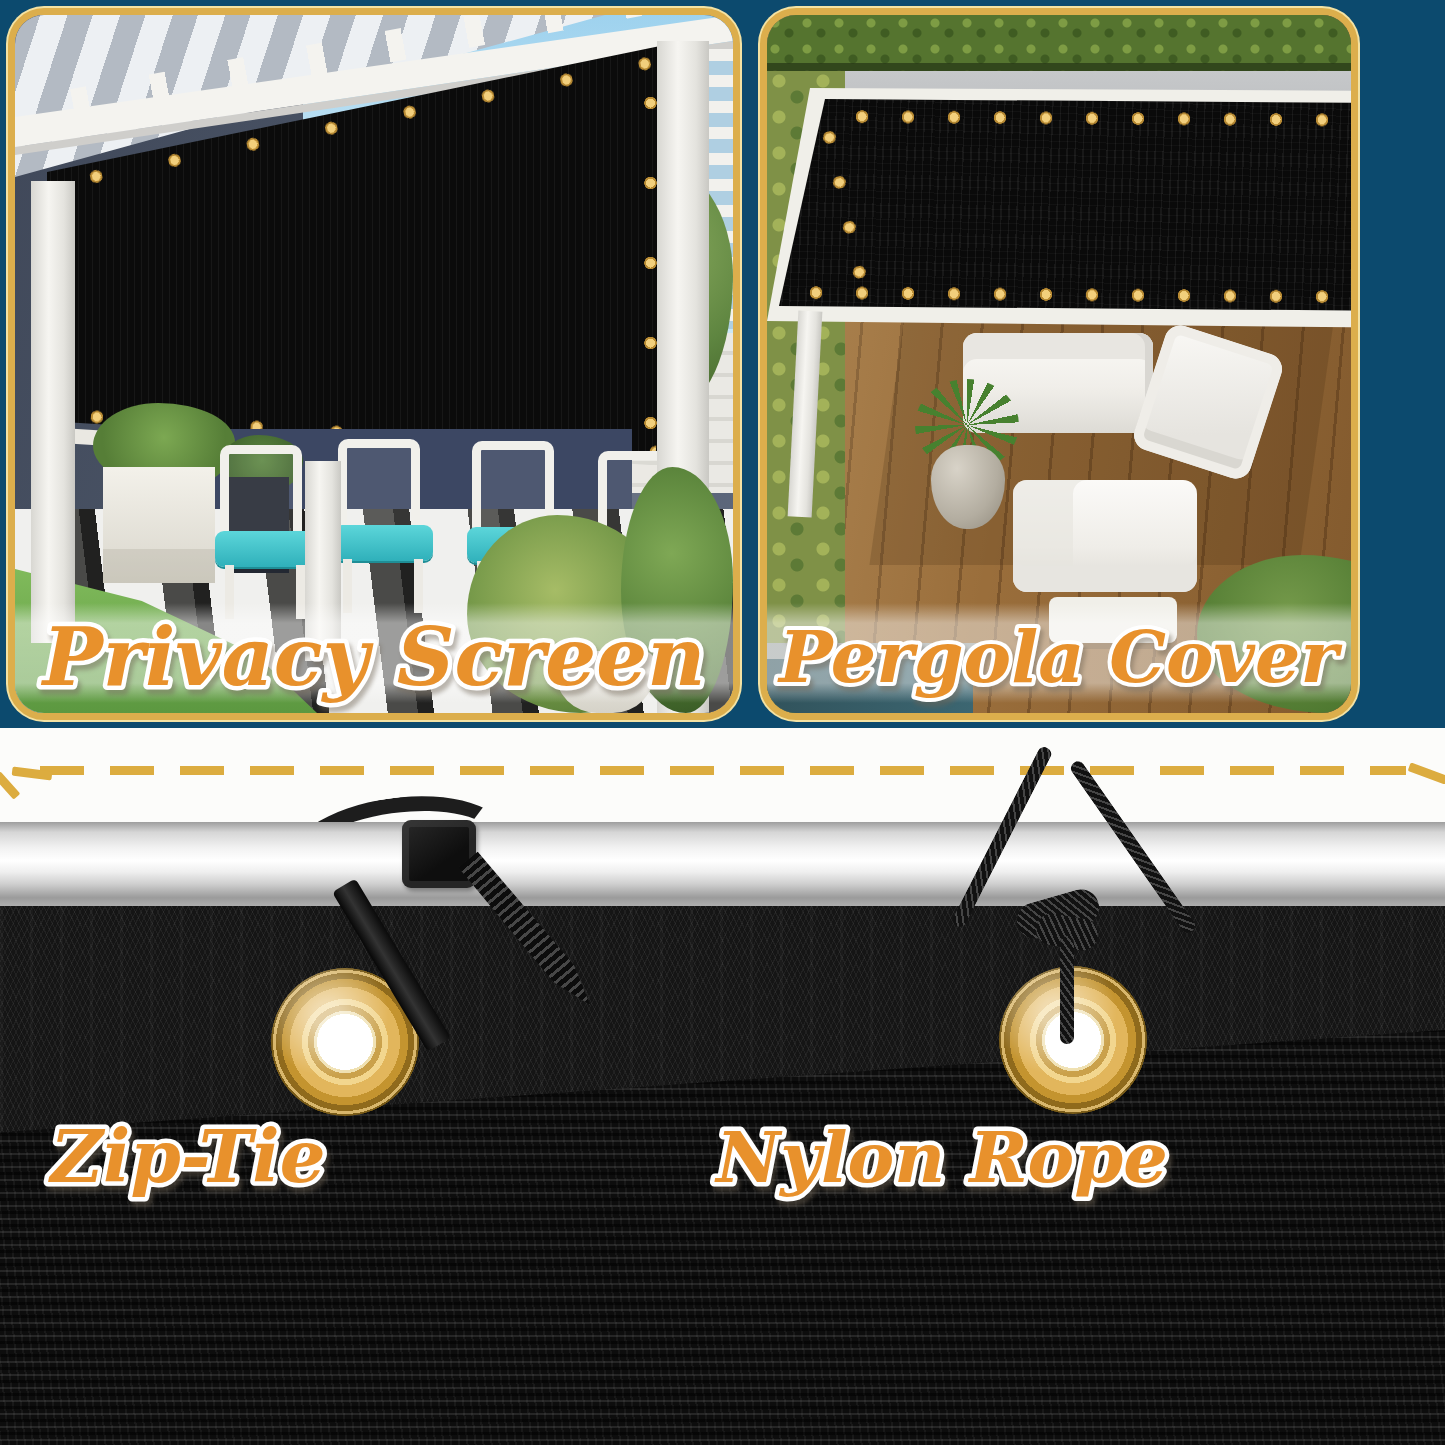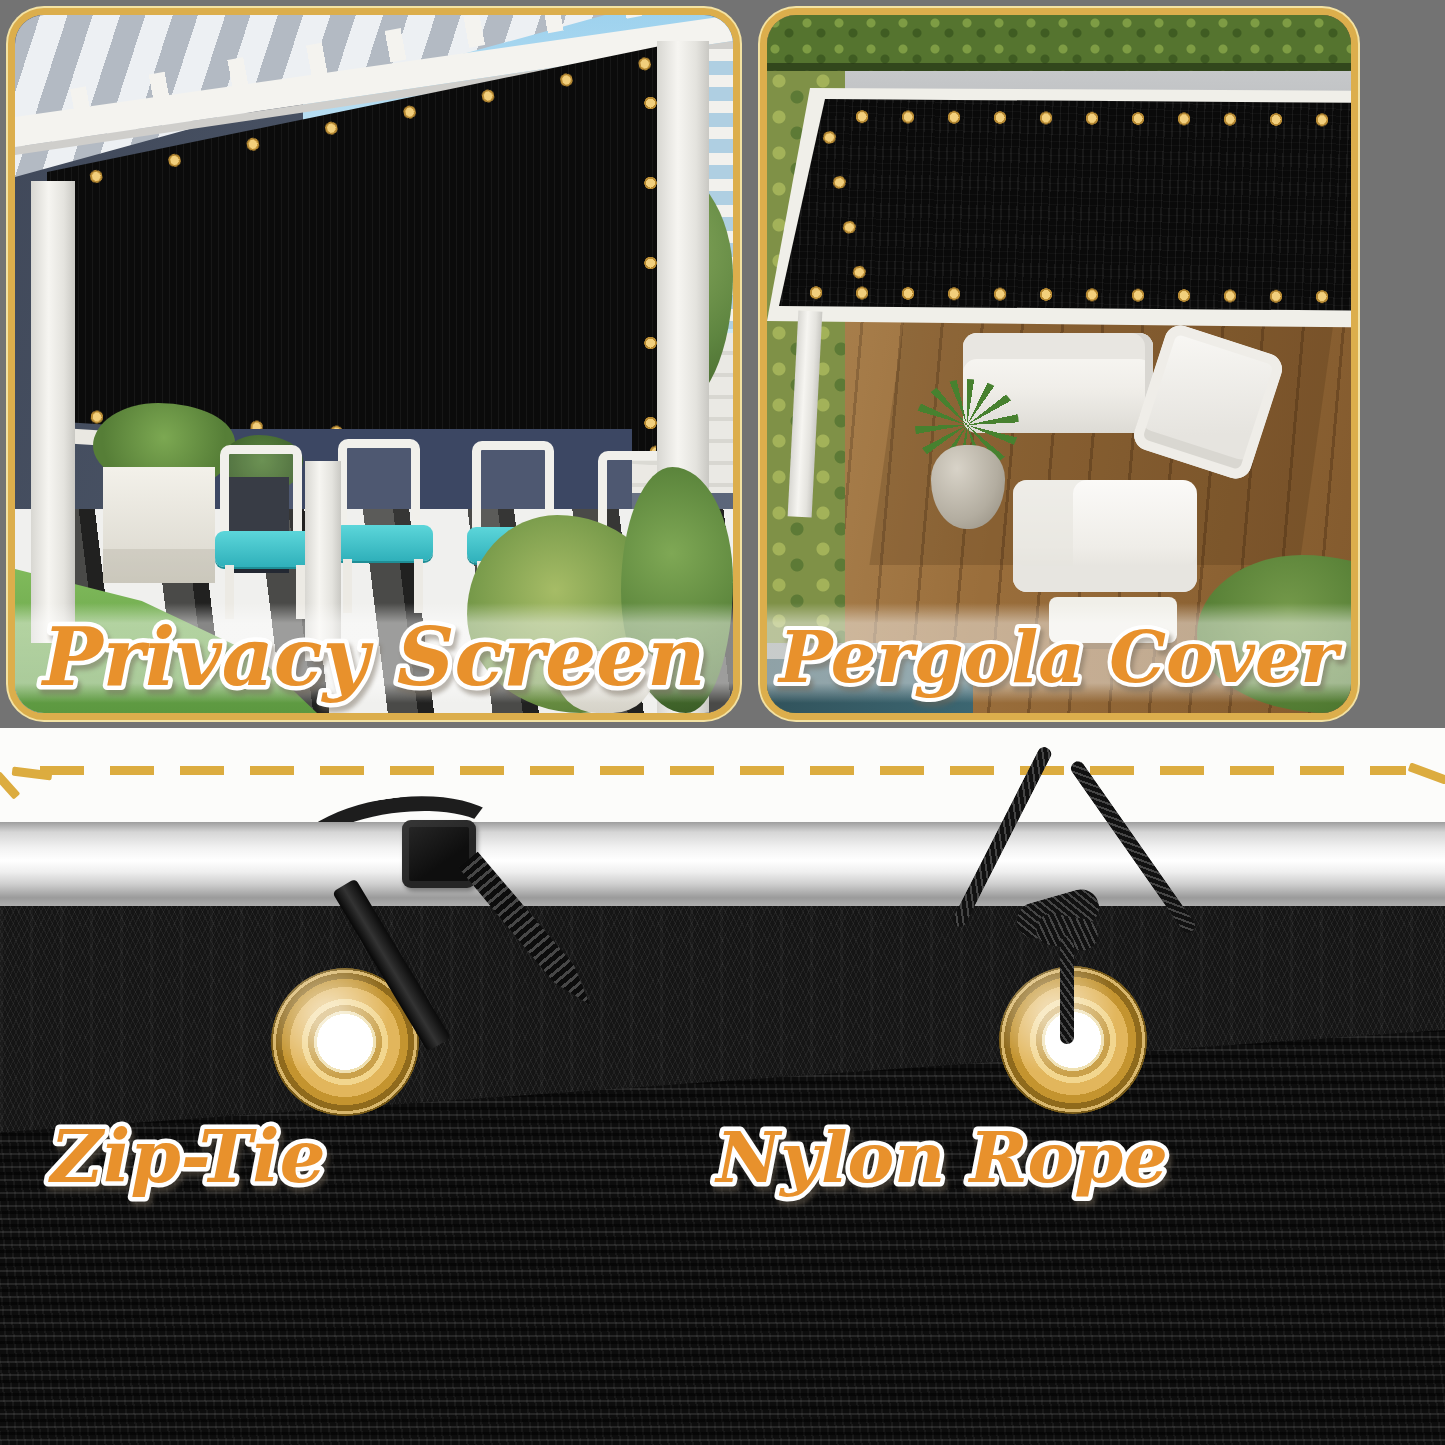--- a/index.html
+++ b/index.html
@@ -1,16 +1,16 @@
 <!DOCTYPE html>
 <html><head>
 <meta charset="utf-8">
 <style>
   html,body{margin:0;padding:0;background:#ffffff;}
-  .page{position:relative;width:1445px;height:1445px;background:#737373;overflow:hidden;
+  .page{position:relative;width:1445px;height:1445px;background:#0c4a6e;overflow:hidden;
         font-family:"DejaVu Serif", serif;}
   .abs{position:absolute;}
 
   
   .panel{position:absolute;top:8px;height:712px;border:7px solid #DCAE4C;border-radius:36px;
          box-sizing:border-box;box-shadow:0 0 0 2px #F3E2A3;overflow:hidden;background:#777;}
   .panel-left{left:8px;width:732px;}
   .panel-right{left:760px;width:598px;}
   .scene{position:absolute;inset:0;}
   .scene > div{position:absolute;}

